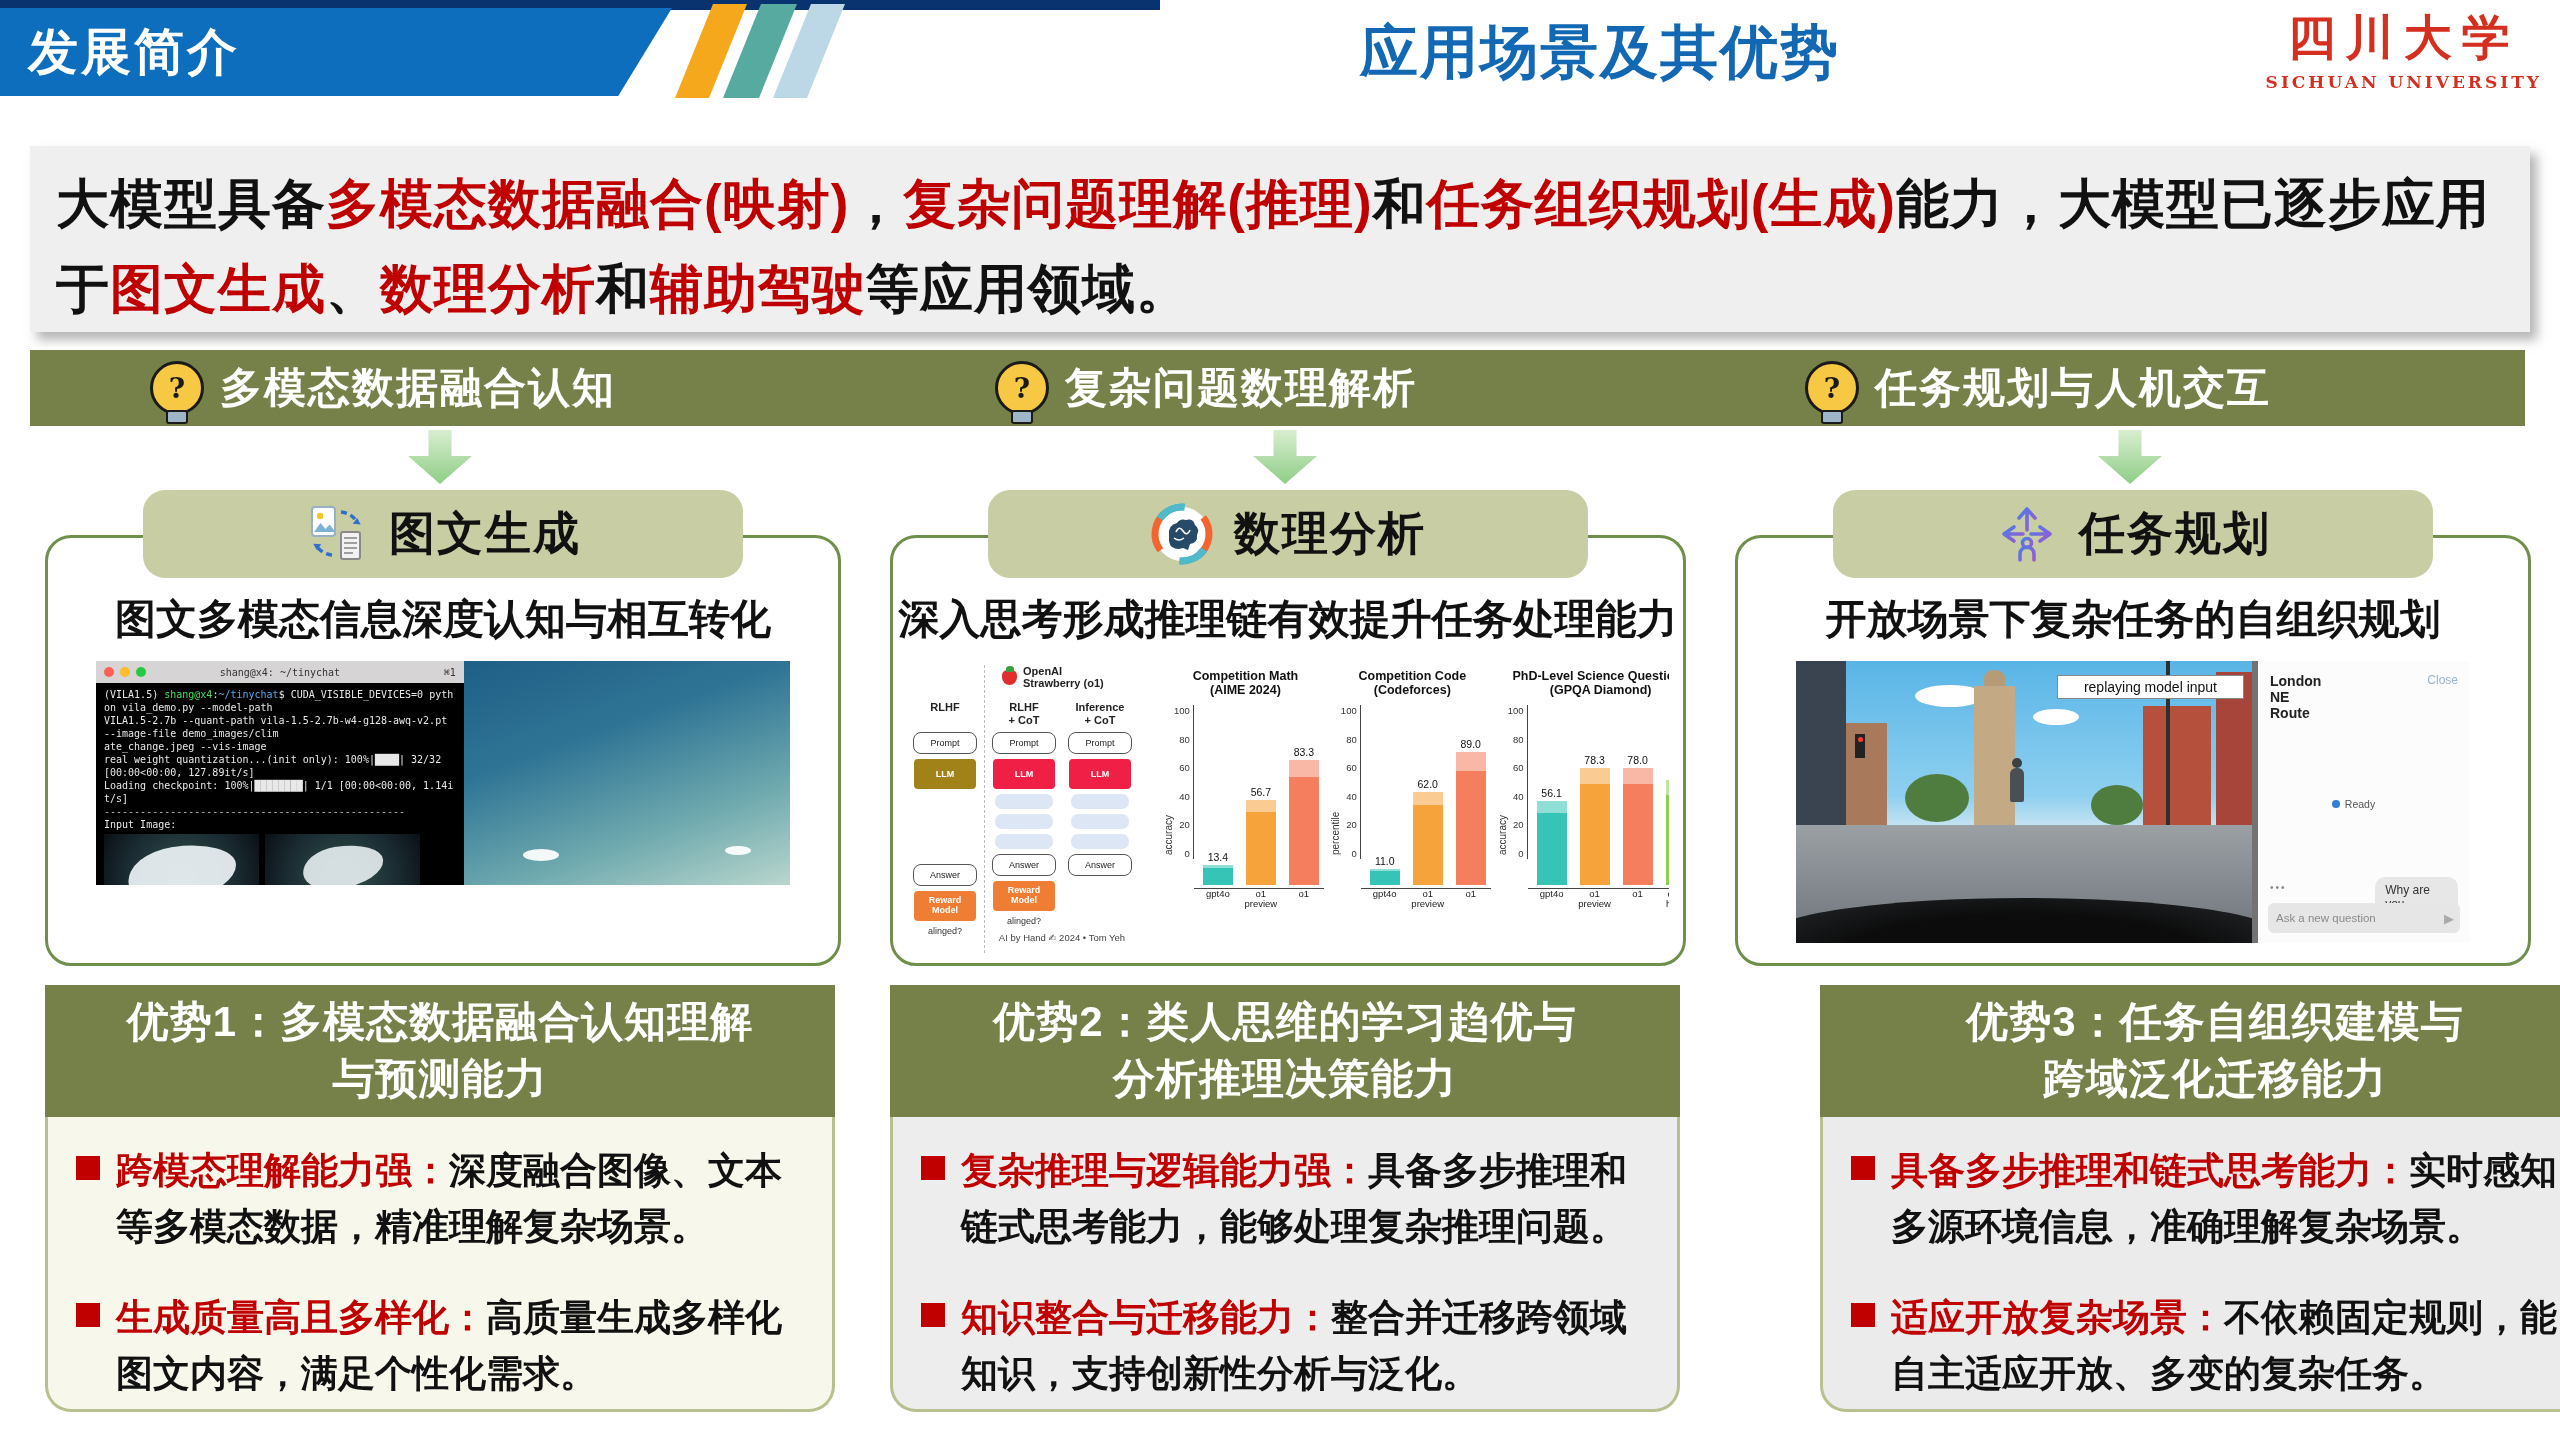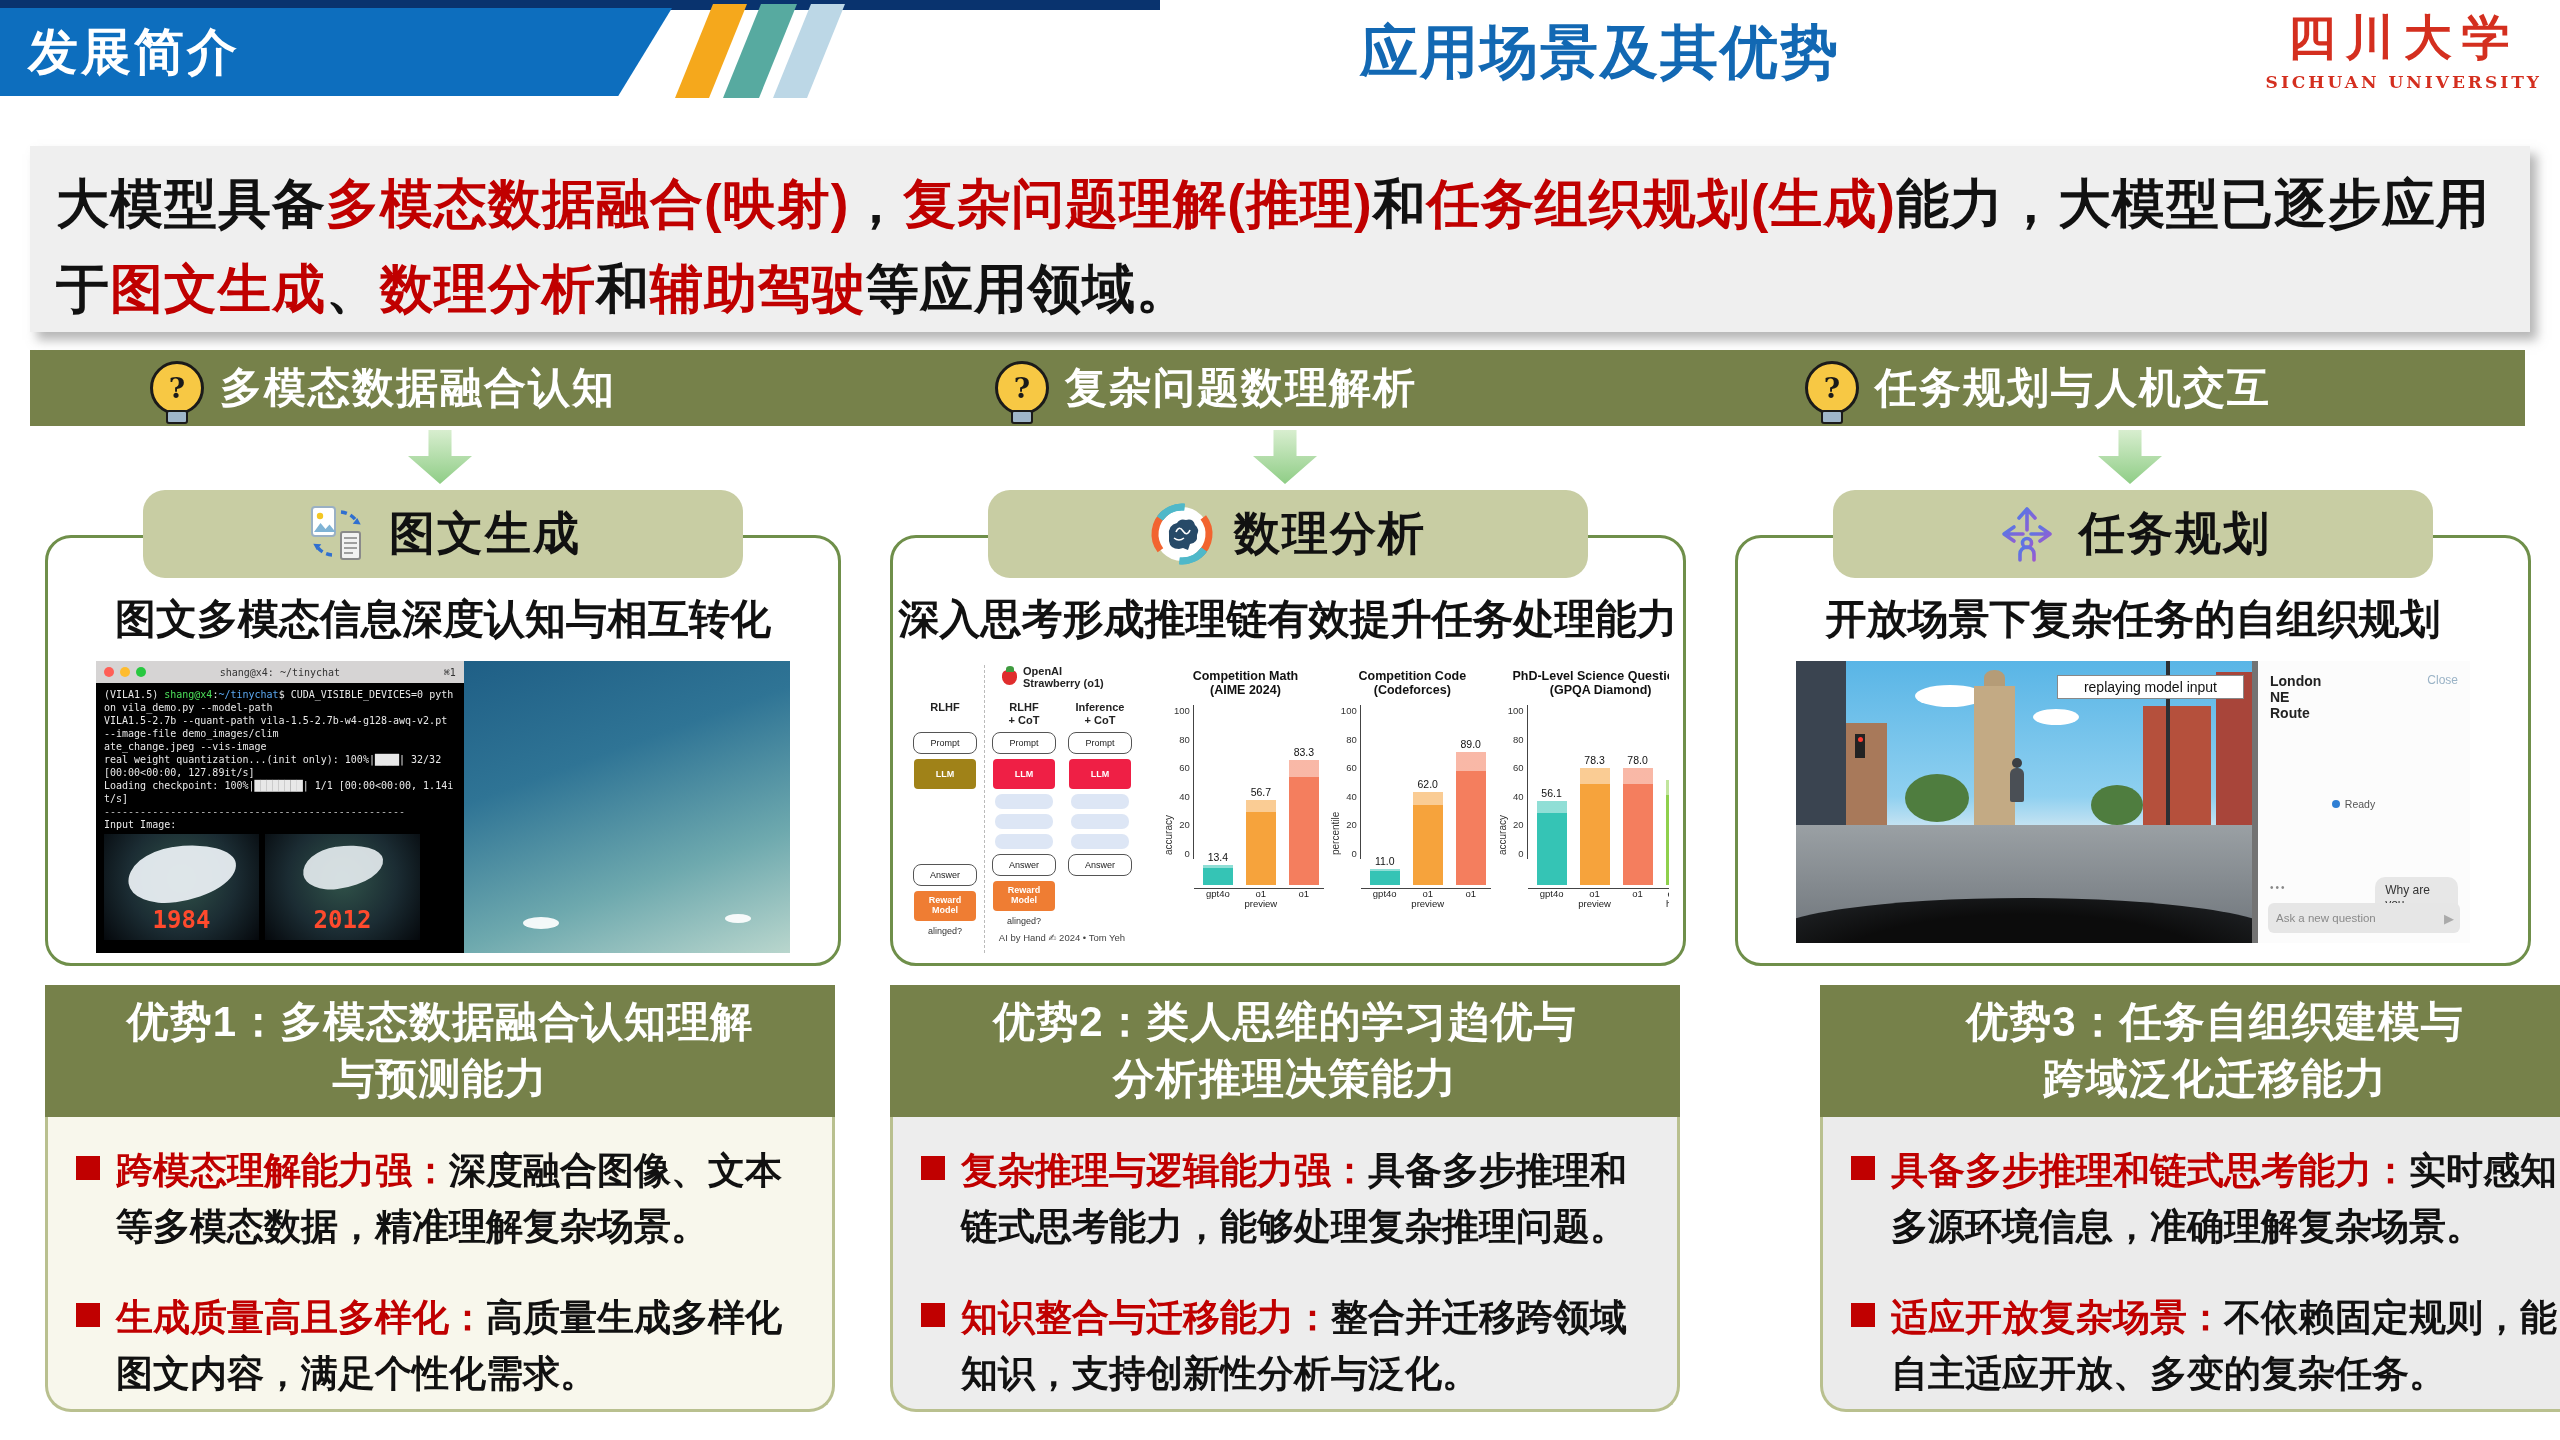--- a/index.html
+++ b/index.html
@@ -45,21 +45,21 @@
         clip-path:polygon(32% 0,68% 0,68% 48%,100% 48%,50% 100%,0 48%,32% 48%);}
 
   
   .card{position:absolute;top:535px;width:790px;height:425px;border:3px solid #6f8f4a;
         border-radius:26px;background:#fff;}
   .pill{position:absolute;top:-48px;left:50%;transform:translateX(-50%);width:600px;height:88px;
         background:#c8cda3;border-radius:22px;display:flex;align-items:center;justify-content:center;gap:20px;z-index:3;}
   .pill-t{font-size:46px;font-weight:900;color:#111;letter-spacing:2px;}
   .card-sub{margin-top:54px;text-align:center;font-size:41px;font-weight:800;color:#111;}
   .media{margin-top:14px;display:flex;overflow:hidden;}
-  .media1{margin-left:48px;margin-right:48px;height:292px;}
+  .media1{margin-left:48px;margin-right:48px;height:224px;}
   .media2{margin-left:14px;margin-right:14px;height:292px;background:#fff;gap:4px;padding:0 2px;}
   .media3{margin-left:58px;margin-right:58px;height:282px;}
 
   
   .term{width:53%;background:#000;display:flex;flex-direction:column;}
   .term-bar{height:22px;background:#d6d4d4;display:flex;align-items:center;gap:6px;padding:0 8px;position:relative;flex:0 0 auto;}
   .dot{width:10px;height:10px;border-radius:50%;display:block;}
   .dr{background:#ff5f57;} .dy{background:#febc2e;} .dg{background:#28c840;}
   .term-title{position:absolute;left:50%;transform:translateX(-50%);font-size:10px;color:#333;
               font-family:"DejaVu Sans Mono",monospace;}

